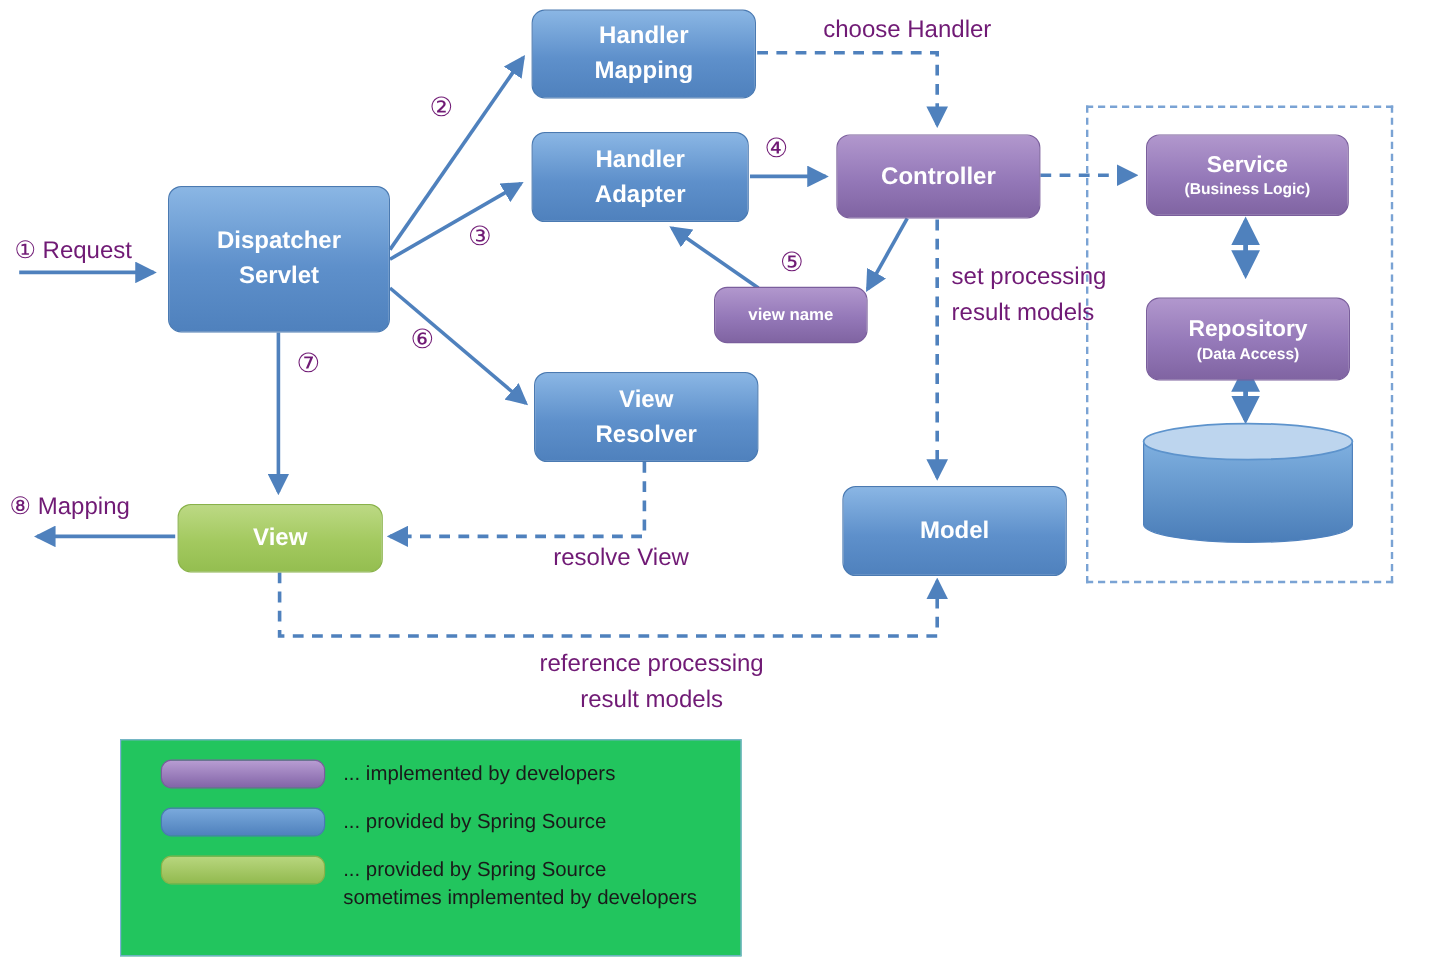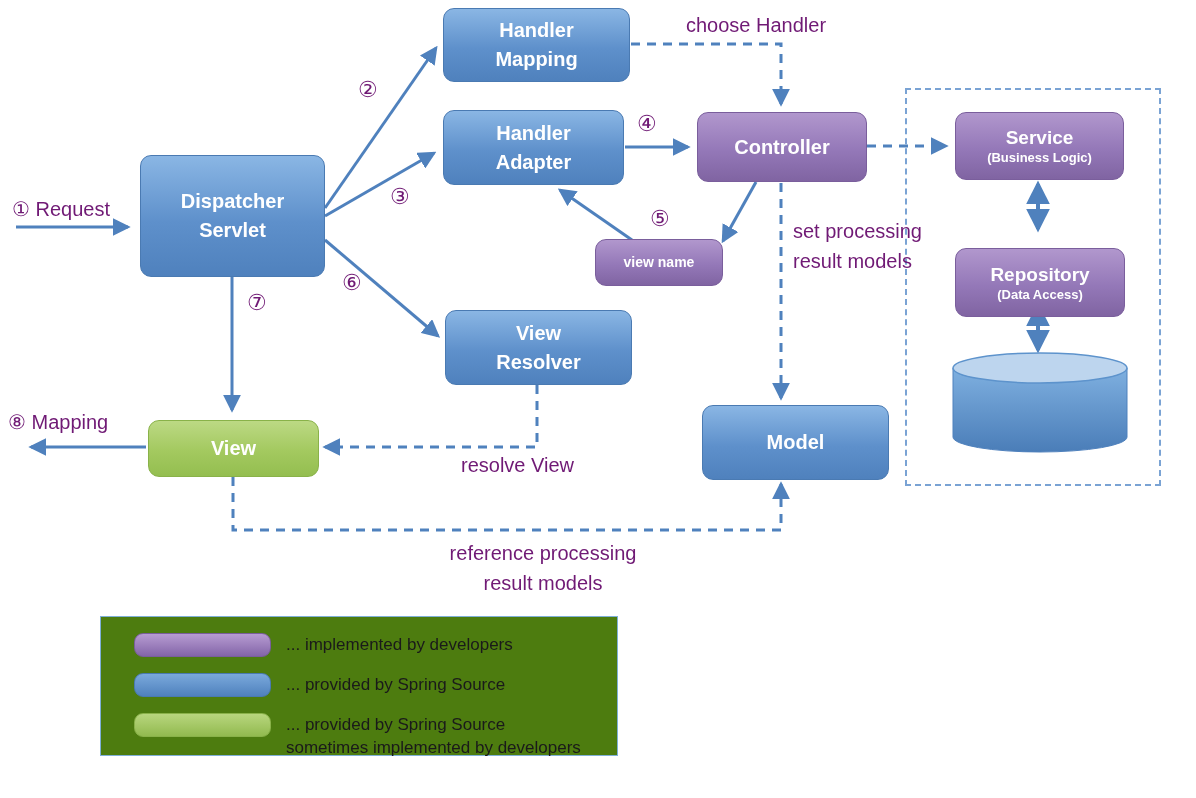--- a/index.html
+++ b/index.html
@@ -64,23 +64,23 @@
   .db-label {
     position: absolute;
     z-index: 2;
     color: #ffffff;
     font-size: 19px;
     text-align: center;
   }
   .legend {
     position: absolute;
     left: 100px; top: 616px;
-    width: 518px; height: 140px;
+    width: 518px; height: 181px;
     border: 1px solid #7fb0d8;
-    background: #4d7c0f;
+    background: #22c55e;
     z-index: 2;
     box-sizing: border-box;
     padding: 16px 0 0 33px;
   }
   .legend-row {
     display: flex;
     align-items: flex-start;
     margin-bottom: 16px;
   }
   .swatch {

